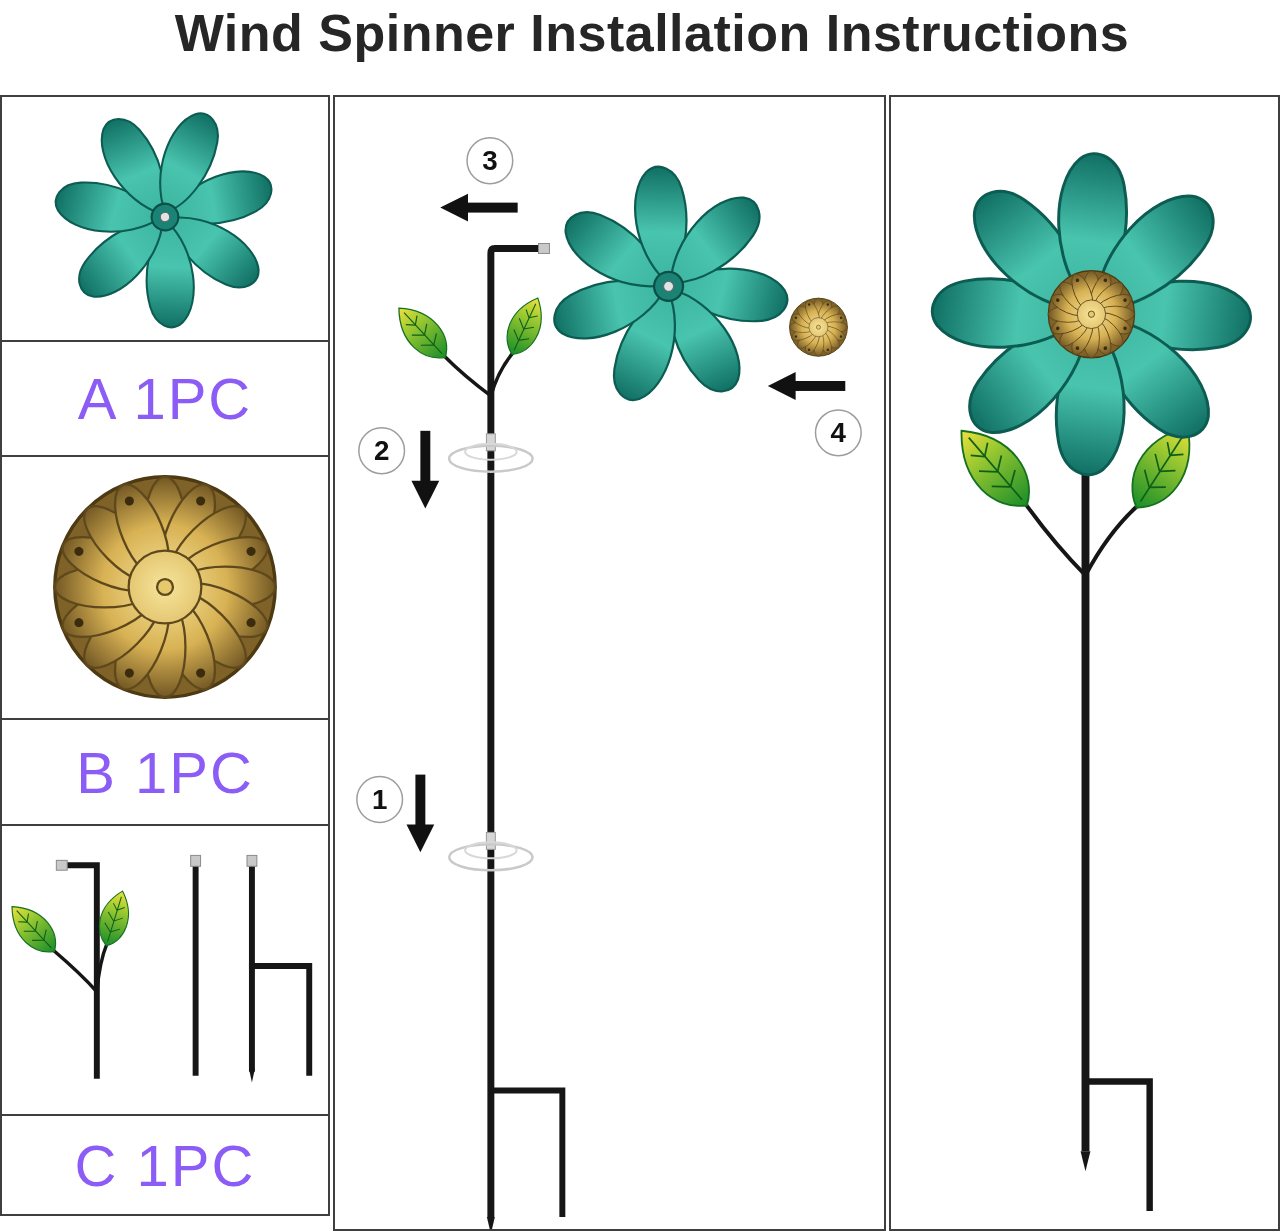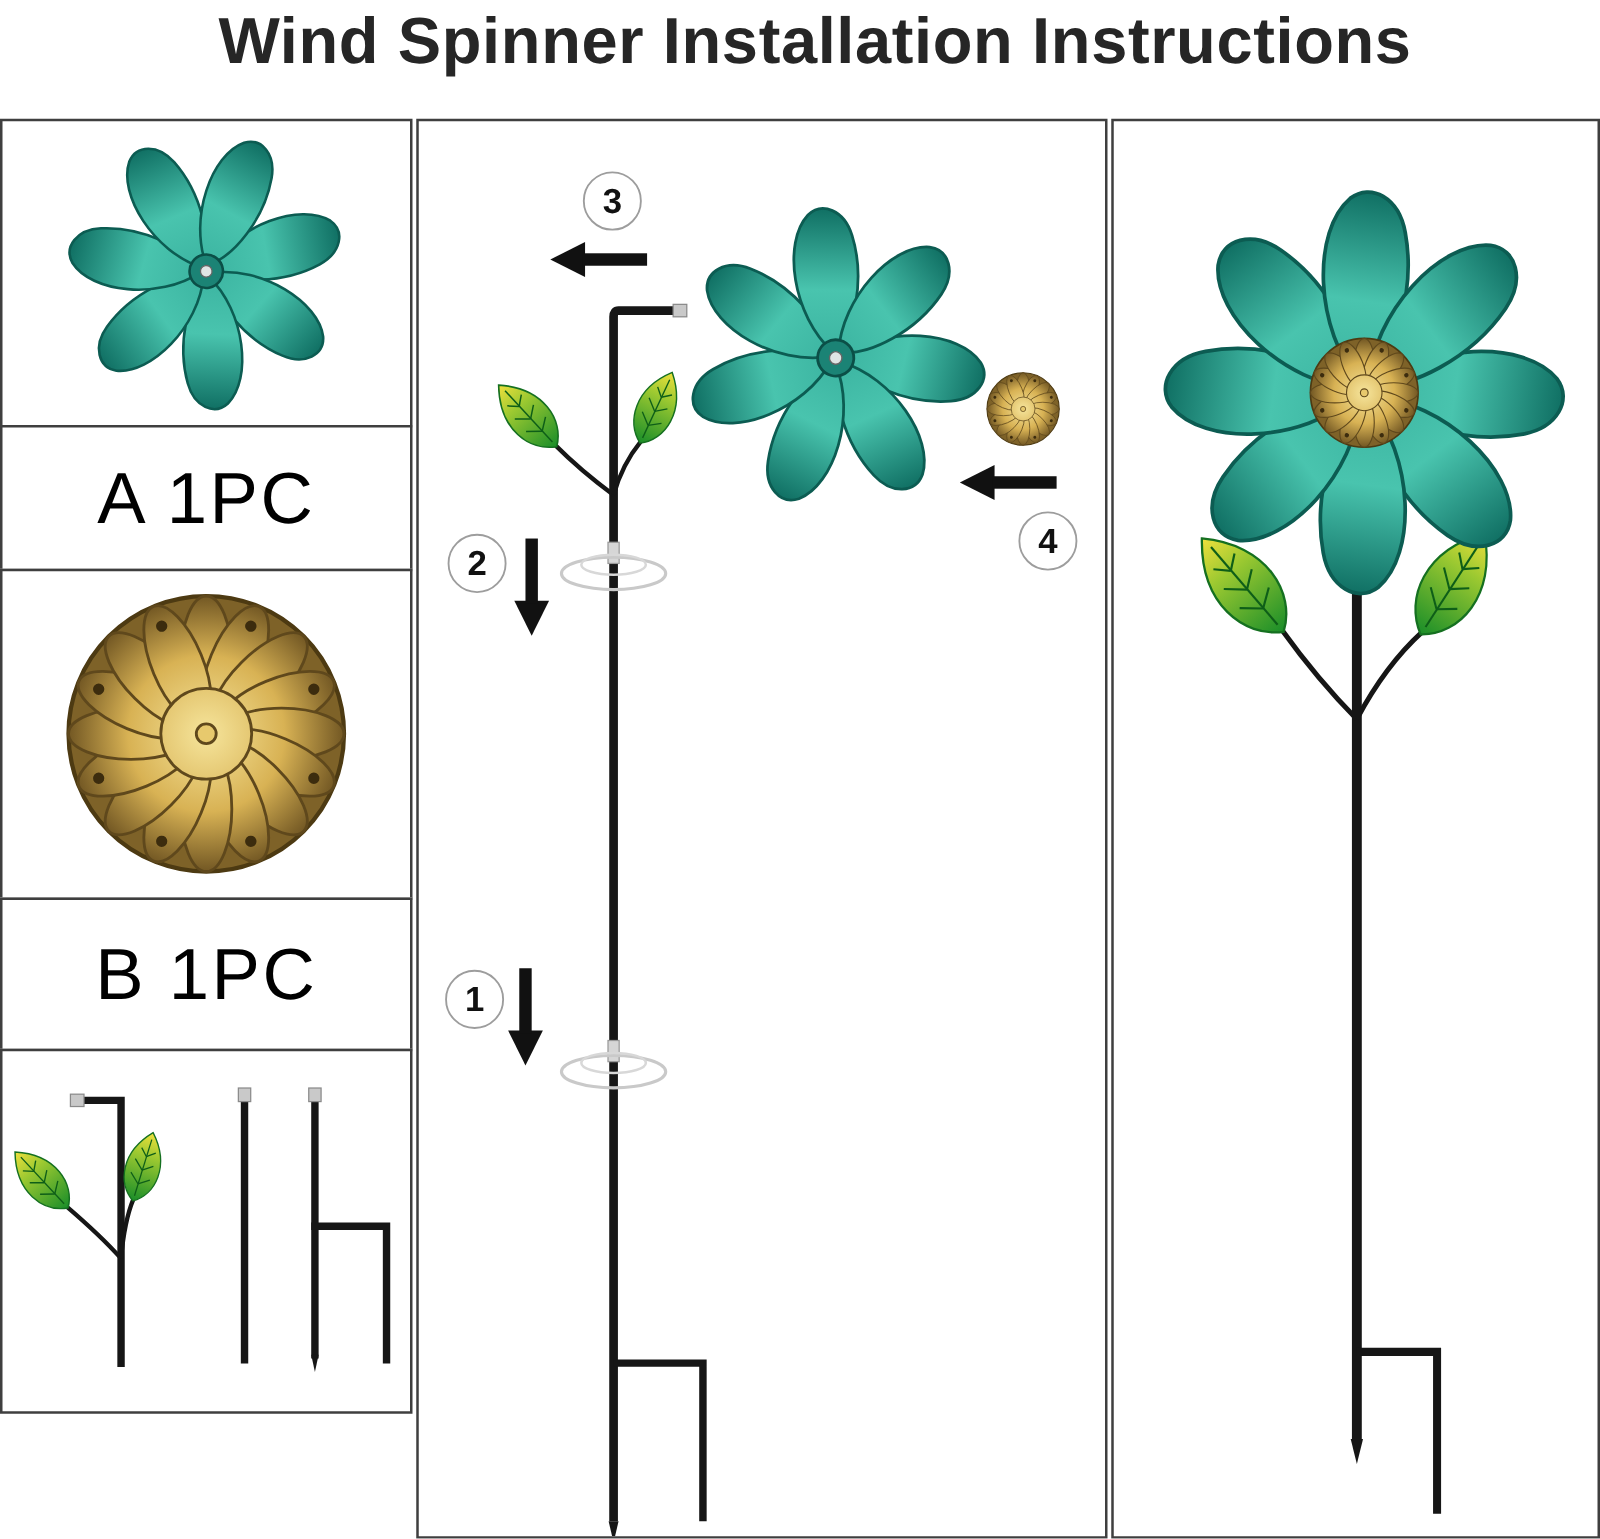--- a/index.html
+++ b/index.html
@@ -15,23 +15,23 @@
   }
   .layout {
     position:absolute; top:95px; left:0; width:1280px; height:1136px;
     display:grid; grid-template-columns:330px 553px 391px; column-gap:3px;
   }
   .left-col { display:flex; flex-direction:column; width:330px; }
   .box { border:2px solid #3f3f3f; background:#fff; }
   .left-col .box + .box { margin-top:-2px; }
   .img-box { display:flex; align-items:center; justify-content:center; overflow:hidden; }
   .label-box { display:flex; align-items:center; justify-content:center;
-    font-size:58px; color:#000000; font-weight:400; letter-spacing:2px; }
+    font-size:58px; color:#8b5cf6; font-weight:400; letter-spacing:2px; }
   .h-a-img { height:247px; } .h-a-lab { height:117px; }
-  .h-b-img { height:265px; } .h-b-lab { height:123px; }
+  .h-b-img { height:265px; } .h-b-lab { height:108px; }
   .h-c-img { height:292px; } .h-c-lab { height:102px; }
   .panel { border:2px solid #3f3f3f; background:#fff; overflow:hidden; }
   .panel svg, .img-box svg { display:block; }
   svg text.step-num { font-family:"Liberation Sans", sans-serif; font-weight:bold; font-size:28px; fill:#111; }
   .defs-holder { position:absolute; width:0; height:0; overflow:hidden; }
 </style>
 </head>
 <body>
 
 <svg class="defs-holder" aria-hidden="true">
@@ -175,20 +175,23 @@
           <rect x="191" y="30" width="10" height="11" fill="#c9c9c9" stroke="#8a8a8a"></rect>
           <rect x="248" y="30" width="10" height="11" fill="#c9c9c9" stroke="#8a8a8a"></rect>
           <g stroke="#161616" stroke-width="3.5" fill="none">
             <path d="M96 168 C 80 150 66 138 52 126"></path>
             <path d="M96 168 C 98 146 101 132 106 120"></path>
           </g>
           <use href="#leaf" transform="translate(52,126) rotate(-42) scale(0.78)"></use>
           <use href="#leaf" transform="translate(106,120) rotate(18) scale(0.72)"></use>
         </svg>
       </div>
+      <div class="box label-box h-c-lab">
+        <span>C 1PC</span>
+      </div>
     </div>
 
     <div class="panel">
       <svg width="549" height="1132" viewBox="0 0 553 1136" preserveAspectRatio="none">
 
         <path d="M211 152 H161 Q157 152 157 157 V1124" stroke="#161616" stroke-width="7" fill="none"></path>
         <polygon points="153,1124 161,1124 157,1141" fill="#161616"></polygon>
         <path d="M157 997 H229 V1124" stroke="#161616" stroke-width="6" fill="none"></path>
         <rect x="205" y="147" width="11" height="10" fill="#c9c9c9" stroke="#8a8a8a"></rect>
 

